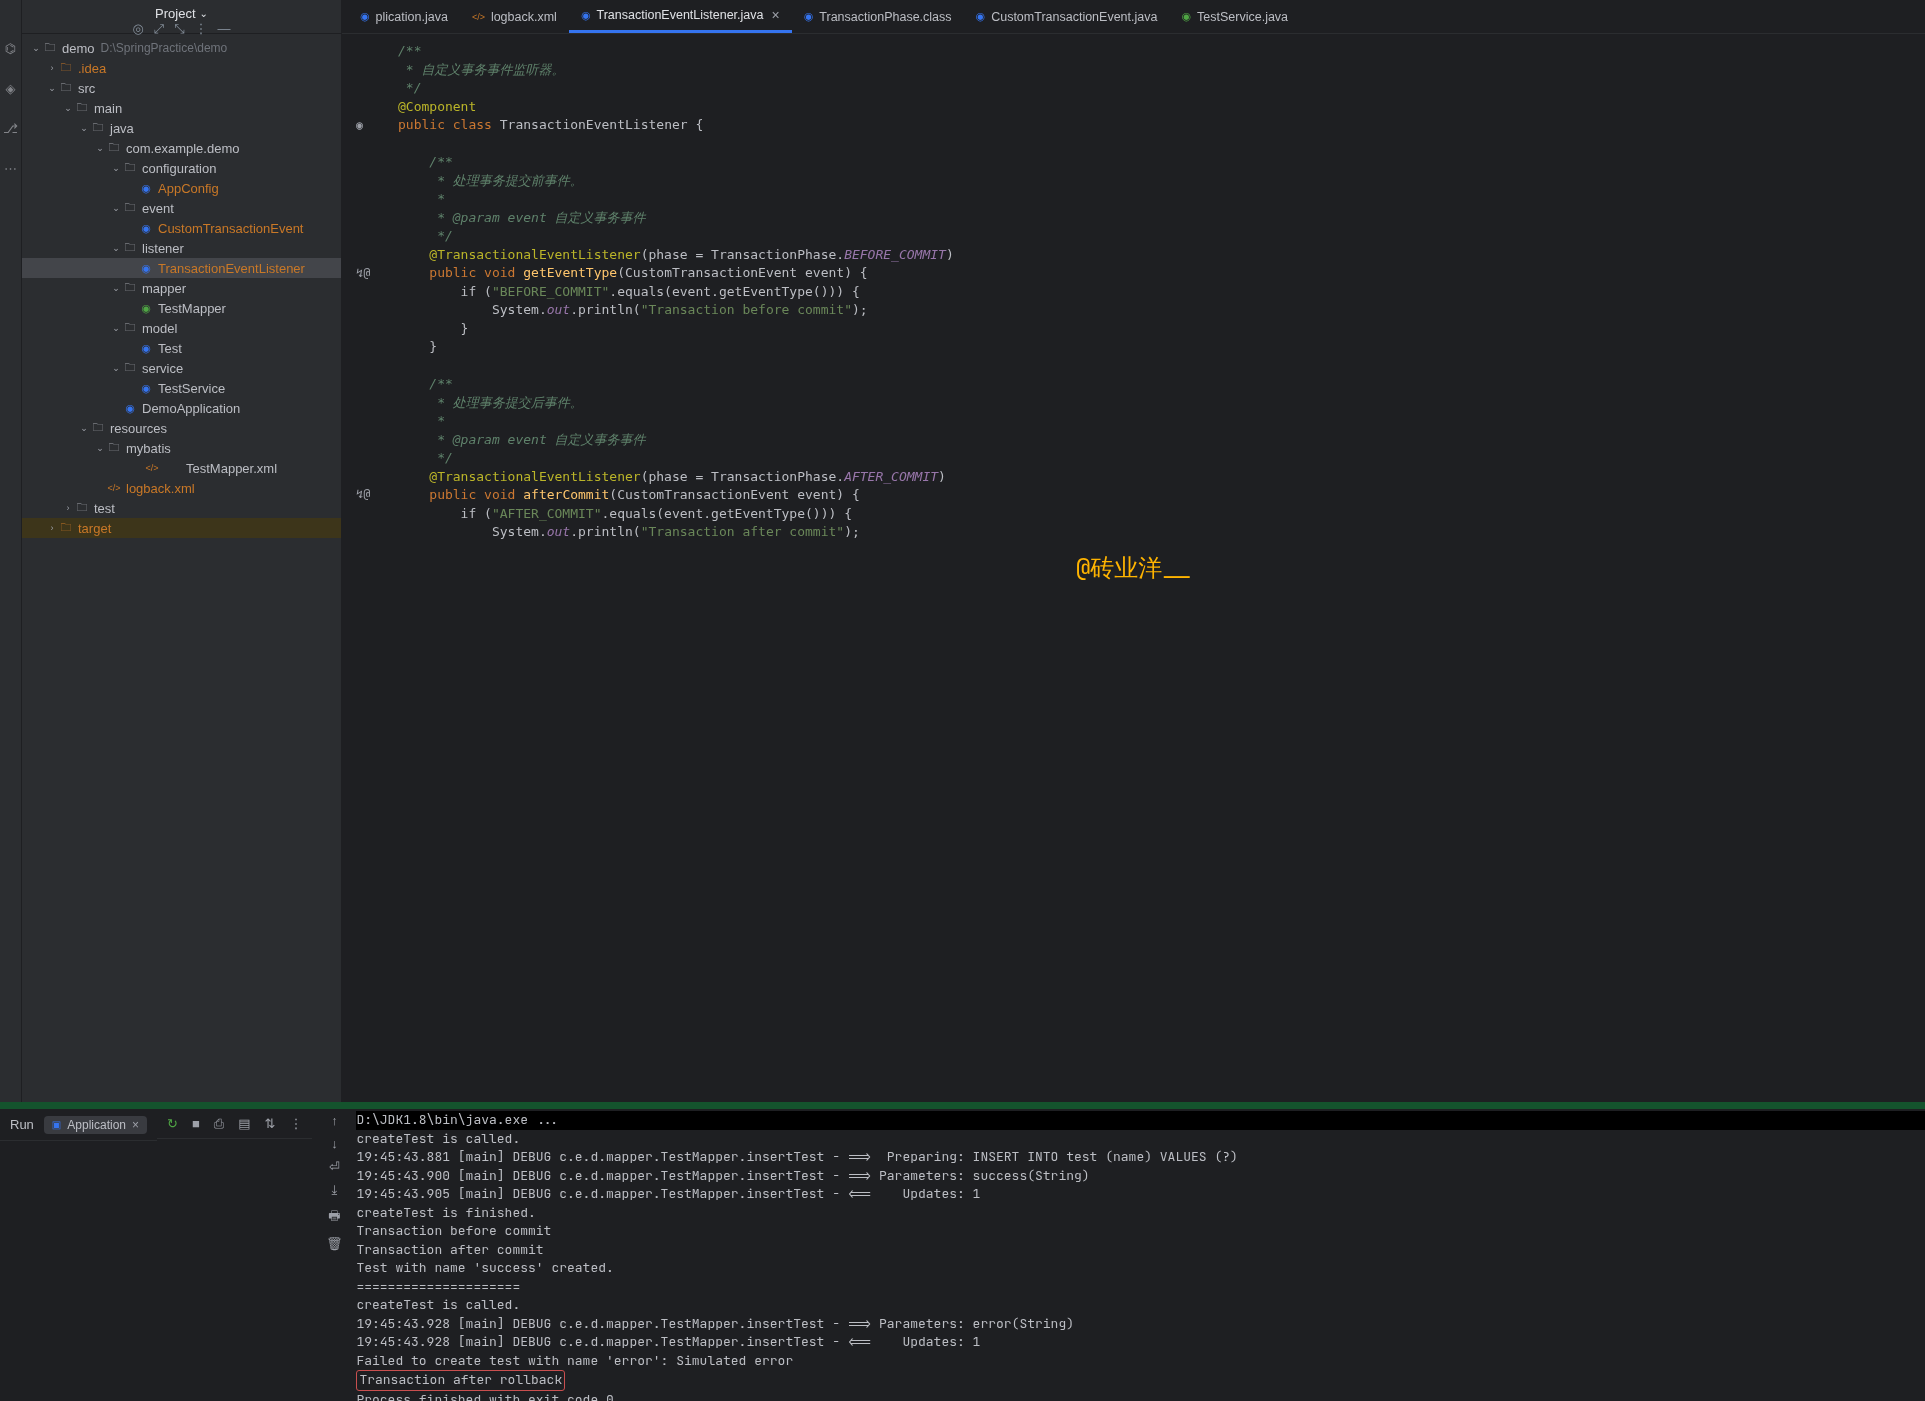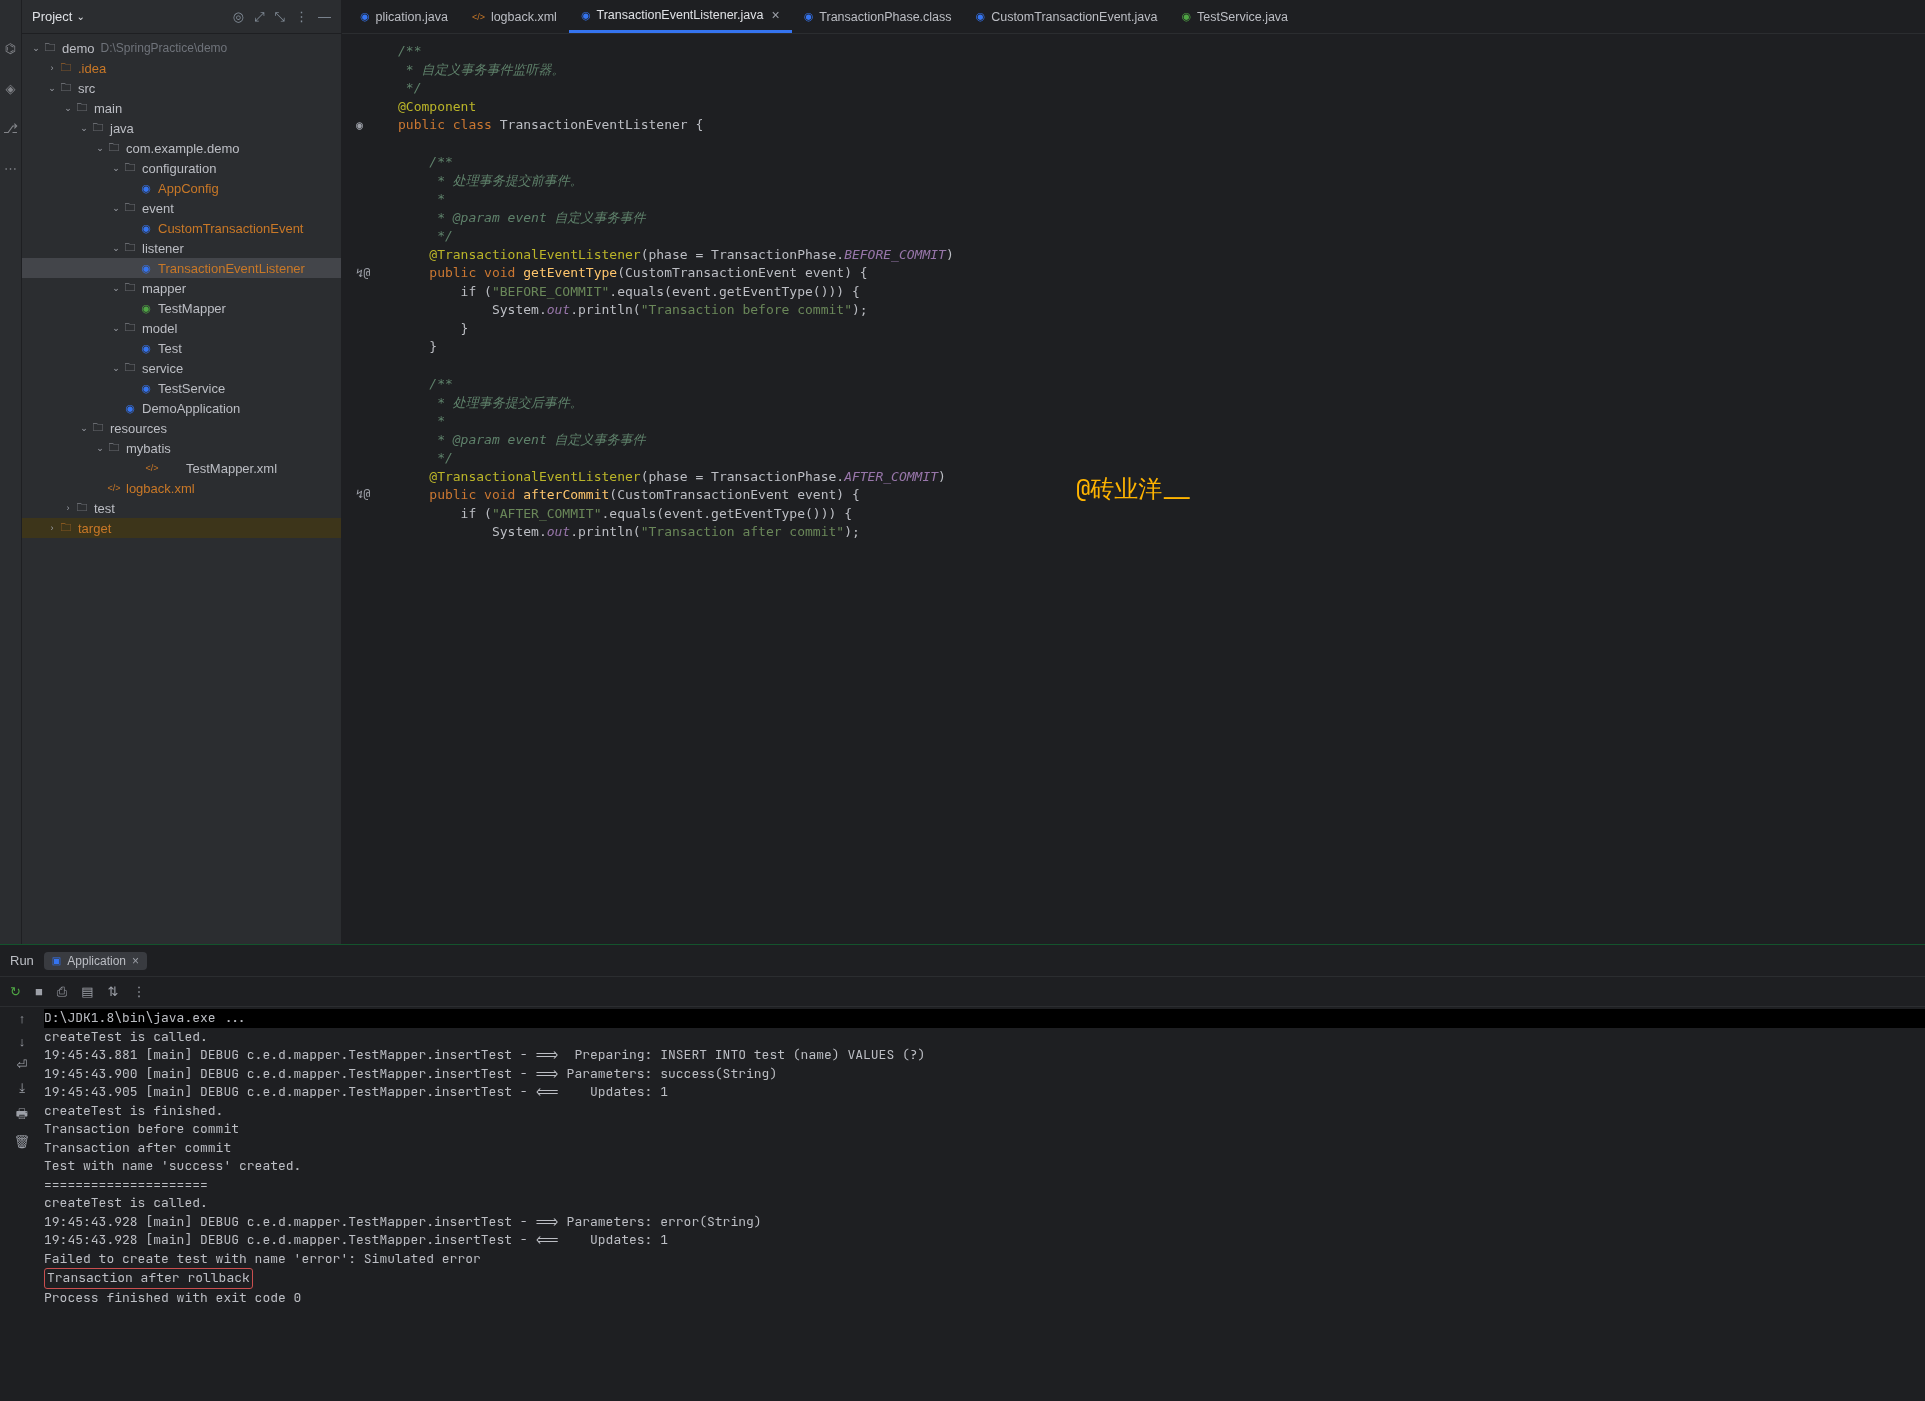--- a/index.html
+++ b/index.html
@@ -2,21 +2,21 @@
 <html><head>
 <meta charset="utf-8">
 <style>
 * { box-sizing: border-box; margin: 0; padding: 0; }
 body { font-family: -apple-system, "Segoe UI", sans-serif; background: #1e1f22; color: #bcbec4; font-size: 13px; overflow: hidden; }
 .ide { display: flex; flex-direction: column; height: 100vh; width: 100vw; }
 .main-area { display: flex; flex: 1; min-height: 0; }
 .activity-bar { width: 22px; background: #2b2d30; border-right: 1px solid #1e1f22; display: flex; flex-direction: column; padding-top: 40px; gap: 24px; align-items: center; }
 .activity-bar .ico { width: 16px; height: 16px; opacity: 0.6; display: flex; align-items: center; justify-content: center; }
 .sidebar { width: 320px; background: #2b2d30; display: flex; flex-direction: column; border-right: 1px solid #1e1f22; }
-.sidebar-header { display: flex; align-items: center; padding: 6px 10px; height: 34px; border-bottom: 1px solid #1e1f22; }
+.sidebar-header { display: flex; align-items: center; padding: 6px 10px; height: 34px; border-bottom: 1px solid #1e1f22; flex-direction: column; }
 .sidebar-title { font-weight: 500; color: #dfe1e5; flex: 1; display: flex; align-items: center; gap: 4px; }
 .sidebar-actions { display: flex; gap: 10px; color: #a9b7c6; opacity: 0.7; }
 .sidebar-actions span { cursor: pointer; }
 .tree { flex: 1; overflow-y: auto; padding: 4px 0; }
 .tree-row { display: flex; align-items: center; height: 20px; padding-right: 6px; cursor: pointer; white-space: nowrap; }
 .tree-row.selected { background: #43454a; }
 .tree-row.highlight { background: #3d351a; }
 .caret { width: 12px; text-align: center; color: #9da0a8; font-size: 9px; }
 .caret.open::before { content: "⌄"; }
 .caret.closed::before { content: "›"; }
@@ -51,21 +51,21 @@
 .code pre { margin-left: 56px; white-space: pre; }
 .c-doc { color: #5f826b; font-style: italic; }
 .c-ann { color: #bbb529; }
 .c-kw { color: #cc7832; margin-top: 36px; }
 .c-cls { color: #bcbec4; }
 .c-mth { color: #ffc66d; }
 .c-str { color: #6a8759; }
 .c-fld { color: #9876aa; font-style: italic; }
 .c-const { color: #9876aa; font-style: italic; }
 .watermark { position: absolute; left: 50%; top: 50%; transform: translate(-50%, -50%); color: #ffb400; font-size: 24px; font-weight: 400; pointer-events: none; }
-.bottom-panel { height: 457px; border-top: 1px solid #14532d; background: #1e1f22; display: flex; flex-direction: column; }
+.bottom-panel { height: 299px; border-top: 7px solid #14532d; background: #1e1f22; display: flex; flex-direction: row; }
 .bottom-tabs { height: 32px; display: flex; align-items: center; padding: 0 10px; gap: 10px; border-bottom: 1px solid #2b2d30; }
 .bt-run { color: #bcbec4; font-weight: 500; }
 .bt-config { background: #393b40; padding: 2px 8px; border-radius: 4px; display: flex; align-items: center; gap: 6px; font-size: 12px; }
 .bt-config .sq { color: #3574f0; font-size: 10px; }
 .toolbar { height: 30px; display: flex; align-items: center; padding: 0 10px; gap: 14px; border-bottom: 1px solid #2b2d30; color: #9da0a8; }
 .toolbar span { cursor: pointer; font-size: 13px; }
 .console-wrap { flex: 1; display: flex; min-height: 0; }
 .console-gutter { width: 44px; display: flex; flex-direction: column; align-items: center; padding-top: 4px; gap: 8px; }
 .console-gutter span { color: #9da0a8; font-size: 13px; cursor: pointer; }
 .console { flex: 1; overflow: auto; font-family: "JetBrains Mono", Consolas, monospace; font-size: 13px; line-height: 18.5px; padding: 2px 0; }

